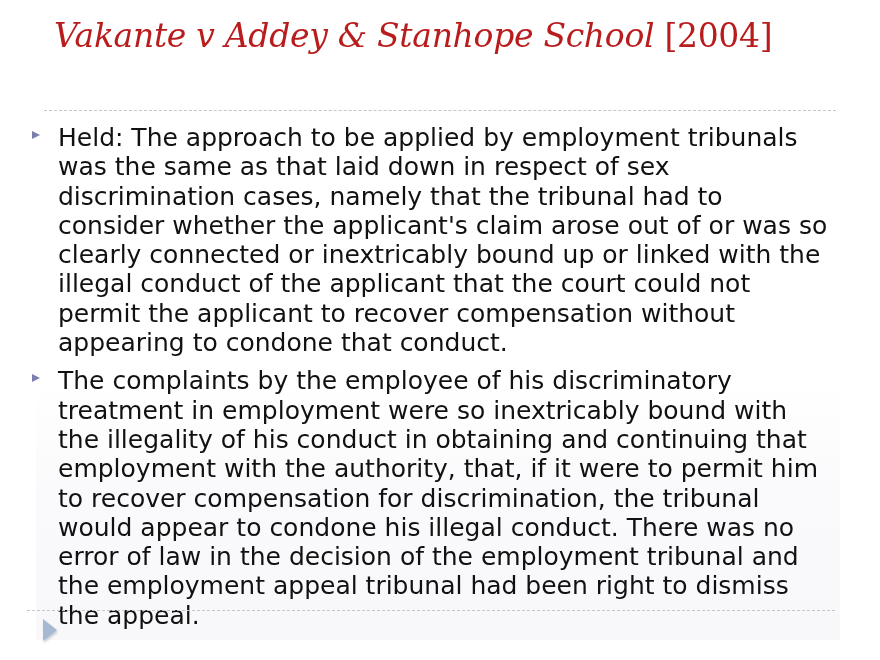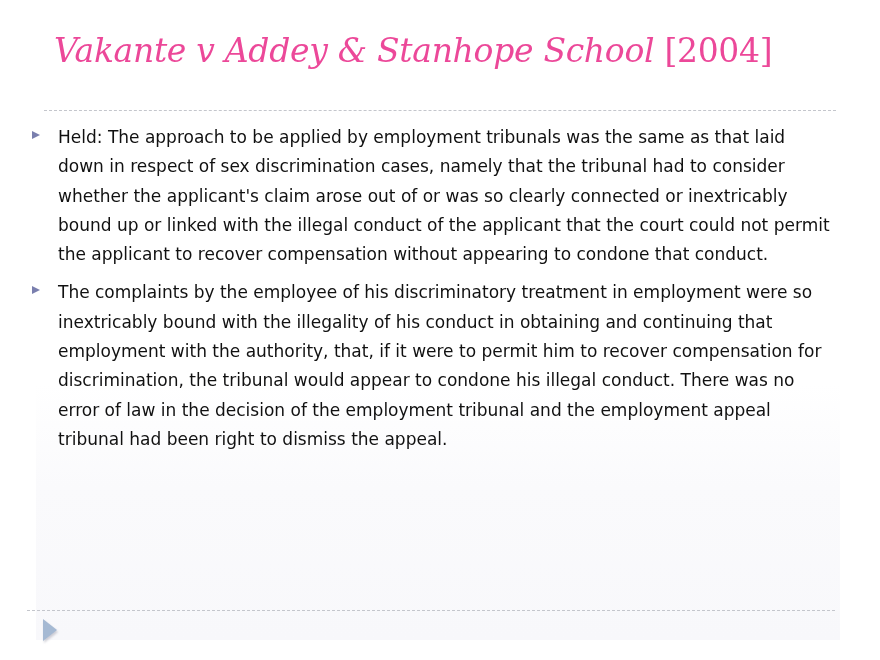--- a/index.html
+++ b/index.html
@@ -25,26 +25,26 @@
       position: absolute;
       left: 36px;
       top: 385px;
       width: 804px;
       height: 255px;
       background: linear-gradient(to bottom, rgba(250,250,252,0) 0%, #fafafc 40%, #f8f8fb 100%);
     }
     .title {
       position: absolute;
       left: 54px;
-      top: 31px;
+      top: 16px;
       width: 790px;
       font-family: "DejaVu Serif", serif;
       font-size: 33px;
       line-height: 40px;
-      color: #ec4899;
+      color: #b91c1c;
       letter-spacing: -0.3px;
     }
     .title .case-name {
       font-style: italic;
     }
     .rule {
       position: absolute;
       left: 44px;
       width: 792px;
       height: 0;
@@ -57,21 +57,21 @@
       left: 30px;
       top: 123px;
       width: 800px;
       margin: 0;
       padding: 0;
       list-style: none;
     }
     .bullet-item {
       position: relative;
       padding-left: 28px;
-      font-size: 17px;
+      font-size: 25px;
       line-height: 29.3px;
       color: #111111;
       margin-bottom: 9px;
     }
     .bullet-icon {
       position: absolute;
       left: 2px;
       top: 8px;
       width: 0;
       height: 0;

